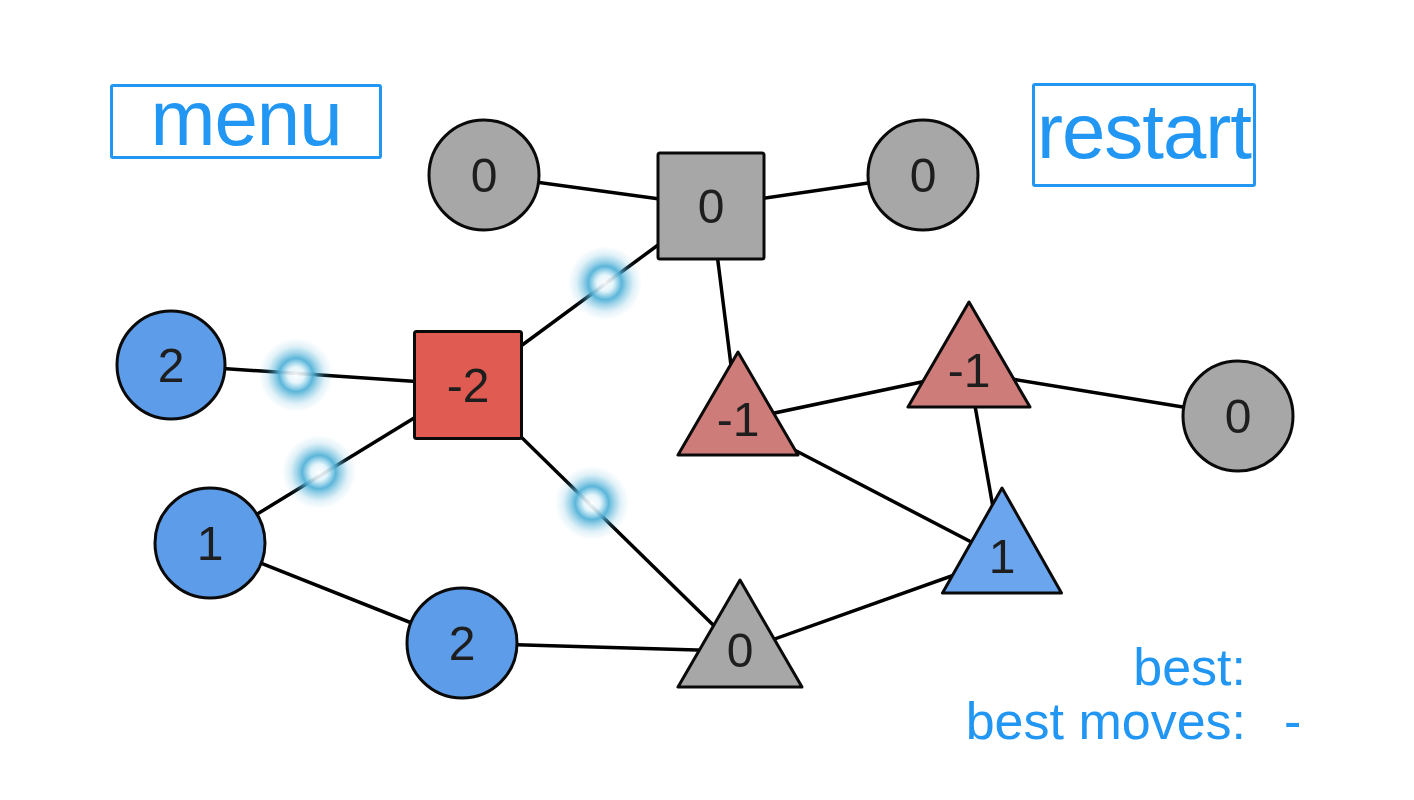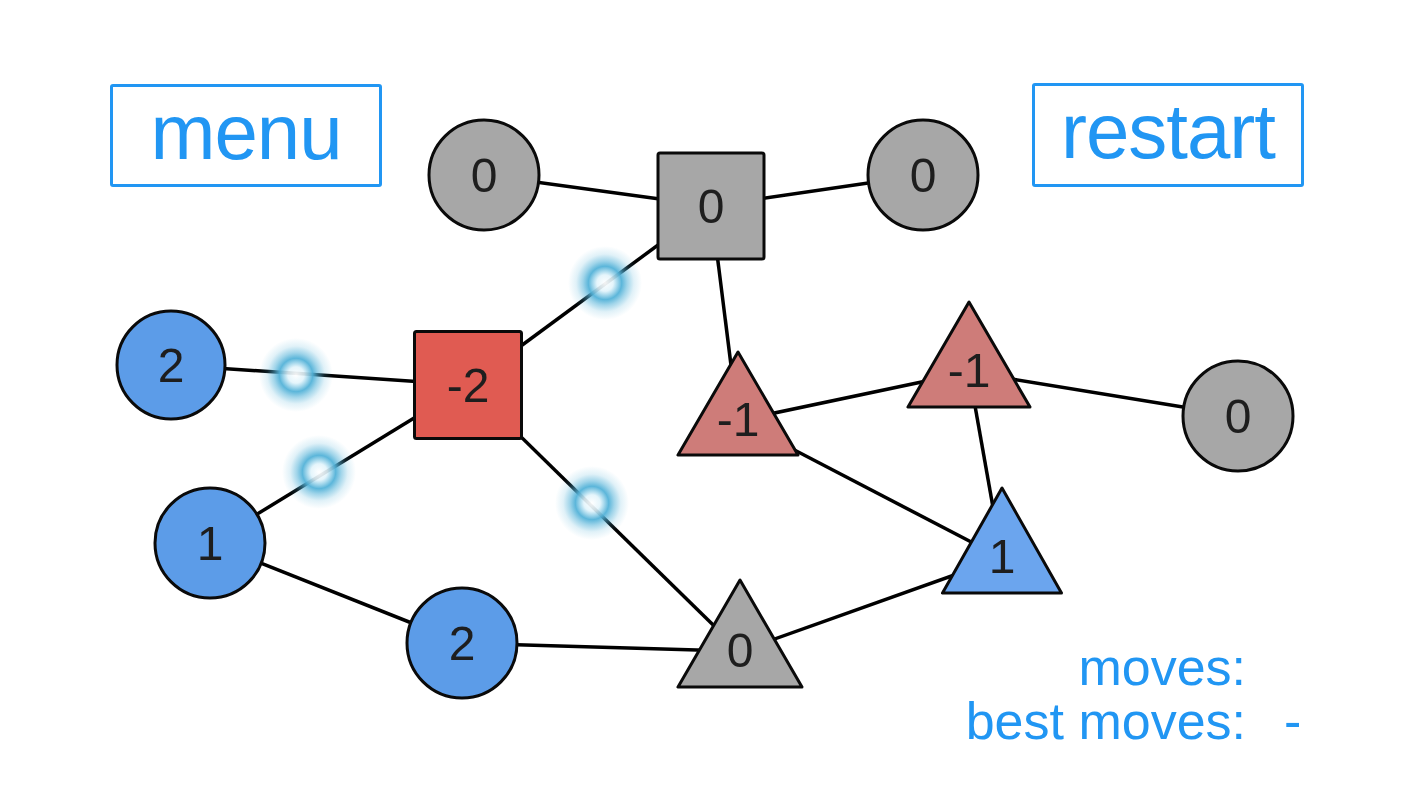--- a/index.html
+++ b/index.html
@@ -32,22 +32,22 @@
     align-items: center;
     justify-content: center;
     font-family: "Liberation Sans", sans-serif;
     font-weight: 300;
     font-size: 78px;
     letter-spacing: -1px;
     line-height: 1;
     padding: 0 0 8px 0;
     cursor: pointer;
   }
-  #menu-btn    { left: 110px;  top: 84px; width: 272px; height: 103px; }
-  #restart-btn { left: 1032px; top: 83px; width: 272px; height: 104px; }
+  #menu-btn    { left: 110px;  top: 84px; width: 272px; height: 75px; }
+  #restart-btn { left: 1032px; top: 83px; width: 224px; height: 104px; }
   .stats {
     position: absolute;
     left: 840px;
     top: 640px;
     width: 500px;
     color: var(--accent, #2196F3);
     font-size: 52px;
     font-weight: 300;
     line-height: 54px;
   }
@@ -118,21 +118,21 @@
       <polygon points="740,580 678,687 802,687" stroke-linejoin="round" fill="#A7A7A7" stroke="#0A0A0A" stroke-width="3"></polygon>
       <text x="740" y="650.085" text-anchor="middle" dominant-baseline="central" fill="#1E1E1E" font-size="48">0</text>
     </svg>
 
   <button class="btn" id="menu-btn">menu</button>
 
   <button class="btn" id="restart-btn">restart</button>
 
   <div class="stats">
     <div class="stat-row">
-      <span class="stat-label">moves:</span>
+      <span class="stat-label">best:</span>
     </div>
     <div class="stat-row">
       <span class="stat-label">best moves:</span>
       <span class="stat-value">-</span>
     </div>
   </div>
 
 </div>
 
 </body></html>

